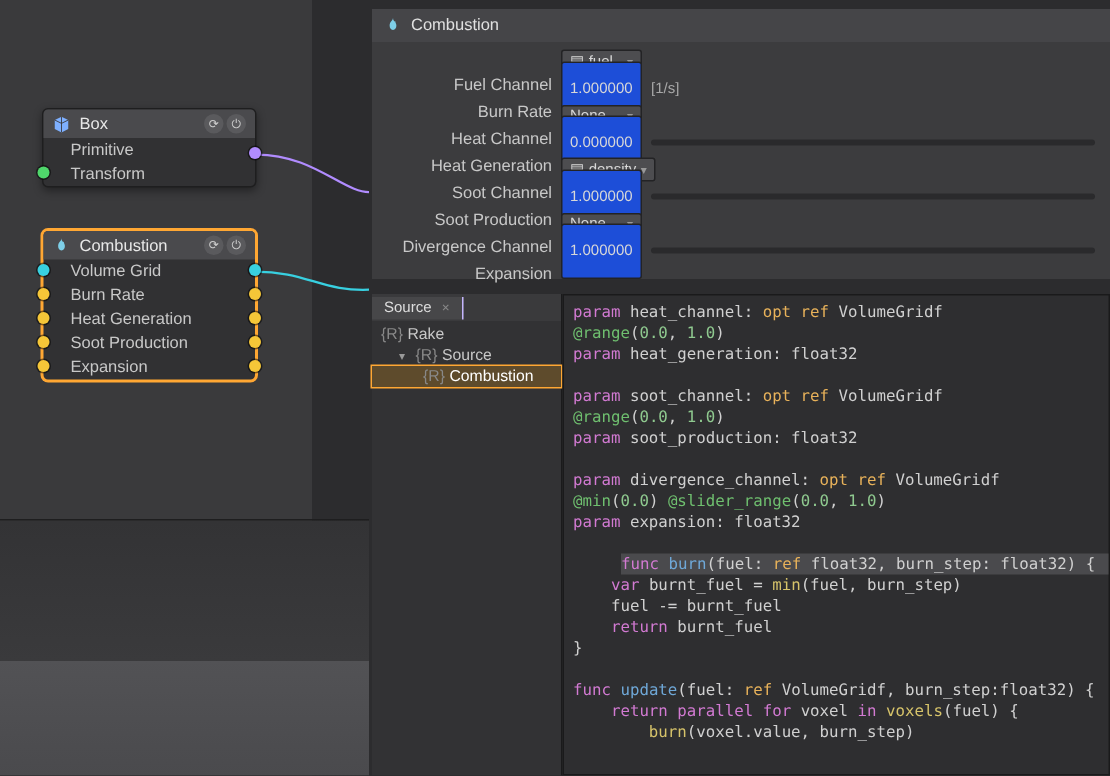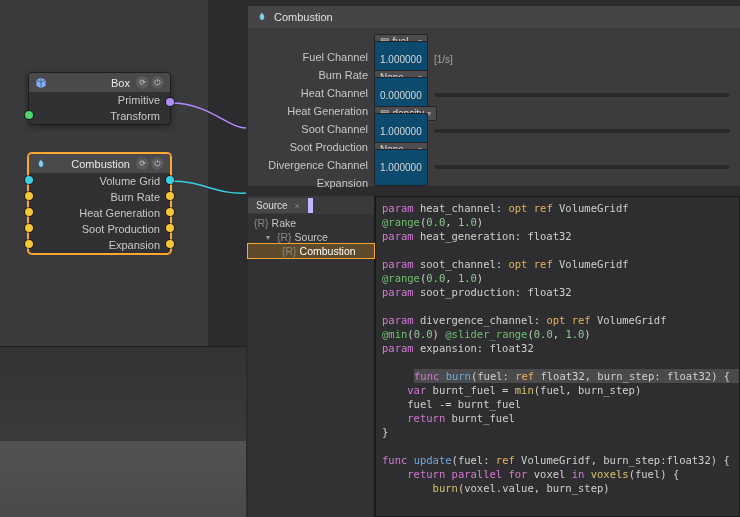--- a/index.html
+++ b/index.html
@@ -12,21 +12,20 @@
     overflow: hidden;
     position: relative;
   }
 
   
   .graph {
     position: absolute;
     left: 0; top: 0;
     width: 208px; height: 517px;
     background: #3a3a3c;
-    text-align: right;
   }
   .graph svg.wires {
     position: absolute; left:0; top:0; width:246px; height:400px;
     pointer-events:none;
   }
   .node {
     position: absolute;
     width: 143px;
     background: #313133;
     border: 1px solid #1e1e1f;
@@ -89,21 +88,21 @@
     background:#3c3c3e; padding:4px 0 10px 0;
   }
   .prow {
     display:flex; align-items:center; gap:6px;
     padding:2px 10px 2px 0;
     height:18px;
   }
   .prow .lbl { width:120px; text-align:right; color:#c8c8c8;margin-top:32px; }
   .prow .field {
     flex:0 0 54px;
-    background:#0c4a6e; border:1px solid #232325;
+    background:#1d4ed8; border:1px solid #232325;
     padding:12px 5px; font-size:10px; color:#d8d8d8;
     border-radius:2px;
   }
   .prow .dropdown {
     flex:0 0 54px;
     background:#4d4d50; border:1px solid #232325;
     padding:1px 5px; font-size:10px; color:#d8d8d8;
     border-radius:2px; display:flex; align-items:center; gap:3px;
   }
   .prow .dropdown .dd-arrow{margin-left:auto;font-size:8px;color:#999;}
@@ -119,21 +118,21 @@
   .outliner {
     width:127px; background:#323234; border-right:1px solid #1a1a1b;
     display:flex; flex-direction:column;
   }
   .outliner-tab {
     background:#3a3a3c; display:flex; align-items:center;
     height:18px;
   }
   .outliner-tab .tab {
     padding:2px 8px; background:#474749; font-size:10px; color:#ddd;
-    border-right:5px solid #c4b5fd;
+    border-right:1px solid #c4b5fd;
   }
   .outliner-tab .tab .x { margin-left:4px; color:#888; font-size:9px;}
   .tree { padding:2px 0; font-size:10.5px; }
   .tree .ti { padding:1px 4px 1px 6px; display:flex; align-items:center; gap:3px; color:#c8c8c8;}
   .tree .ti .r { color:#888; }
   .tree .ti.selected { background:#5e4b2c; outline:1px solid #ffa733; color:#fff;}
   .tree .indent1 { padding-left:18px; }
   .tree .indent2 { padding-left:34px; }
   .tree .arrow{font-size:8px;color:#999;width:8px;display:inline-block;}
 

